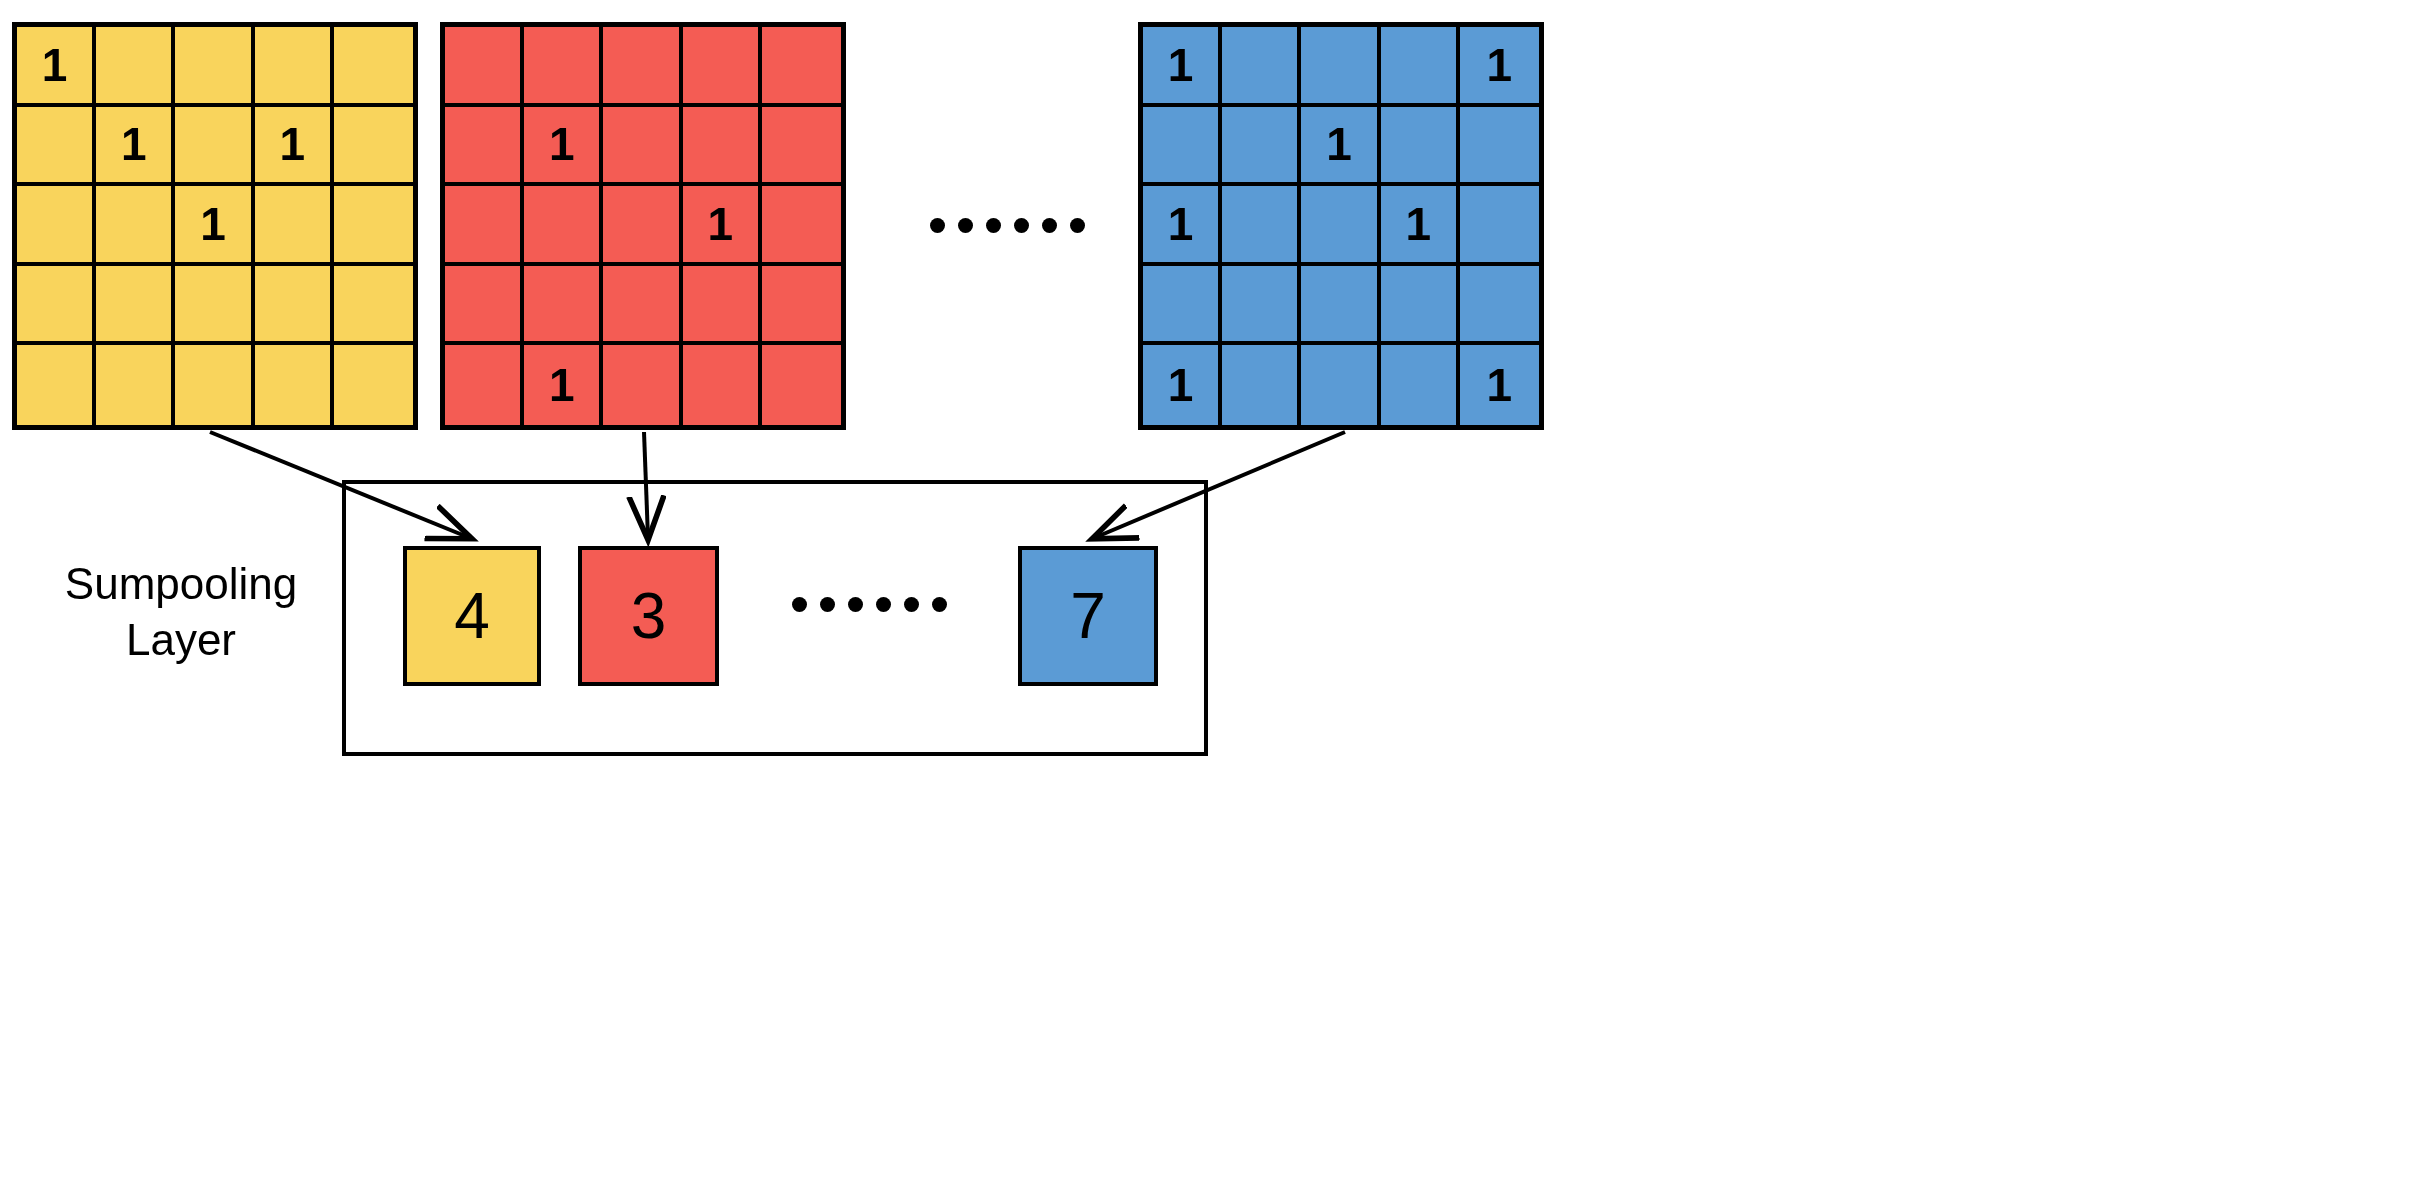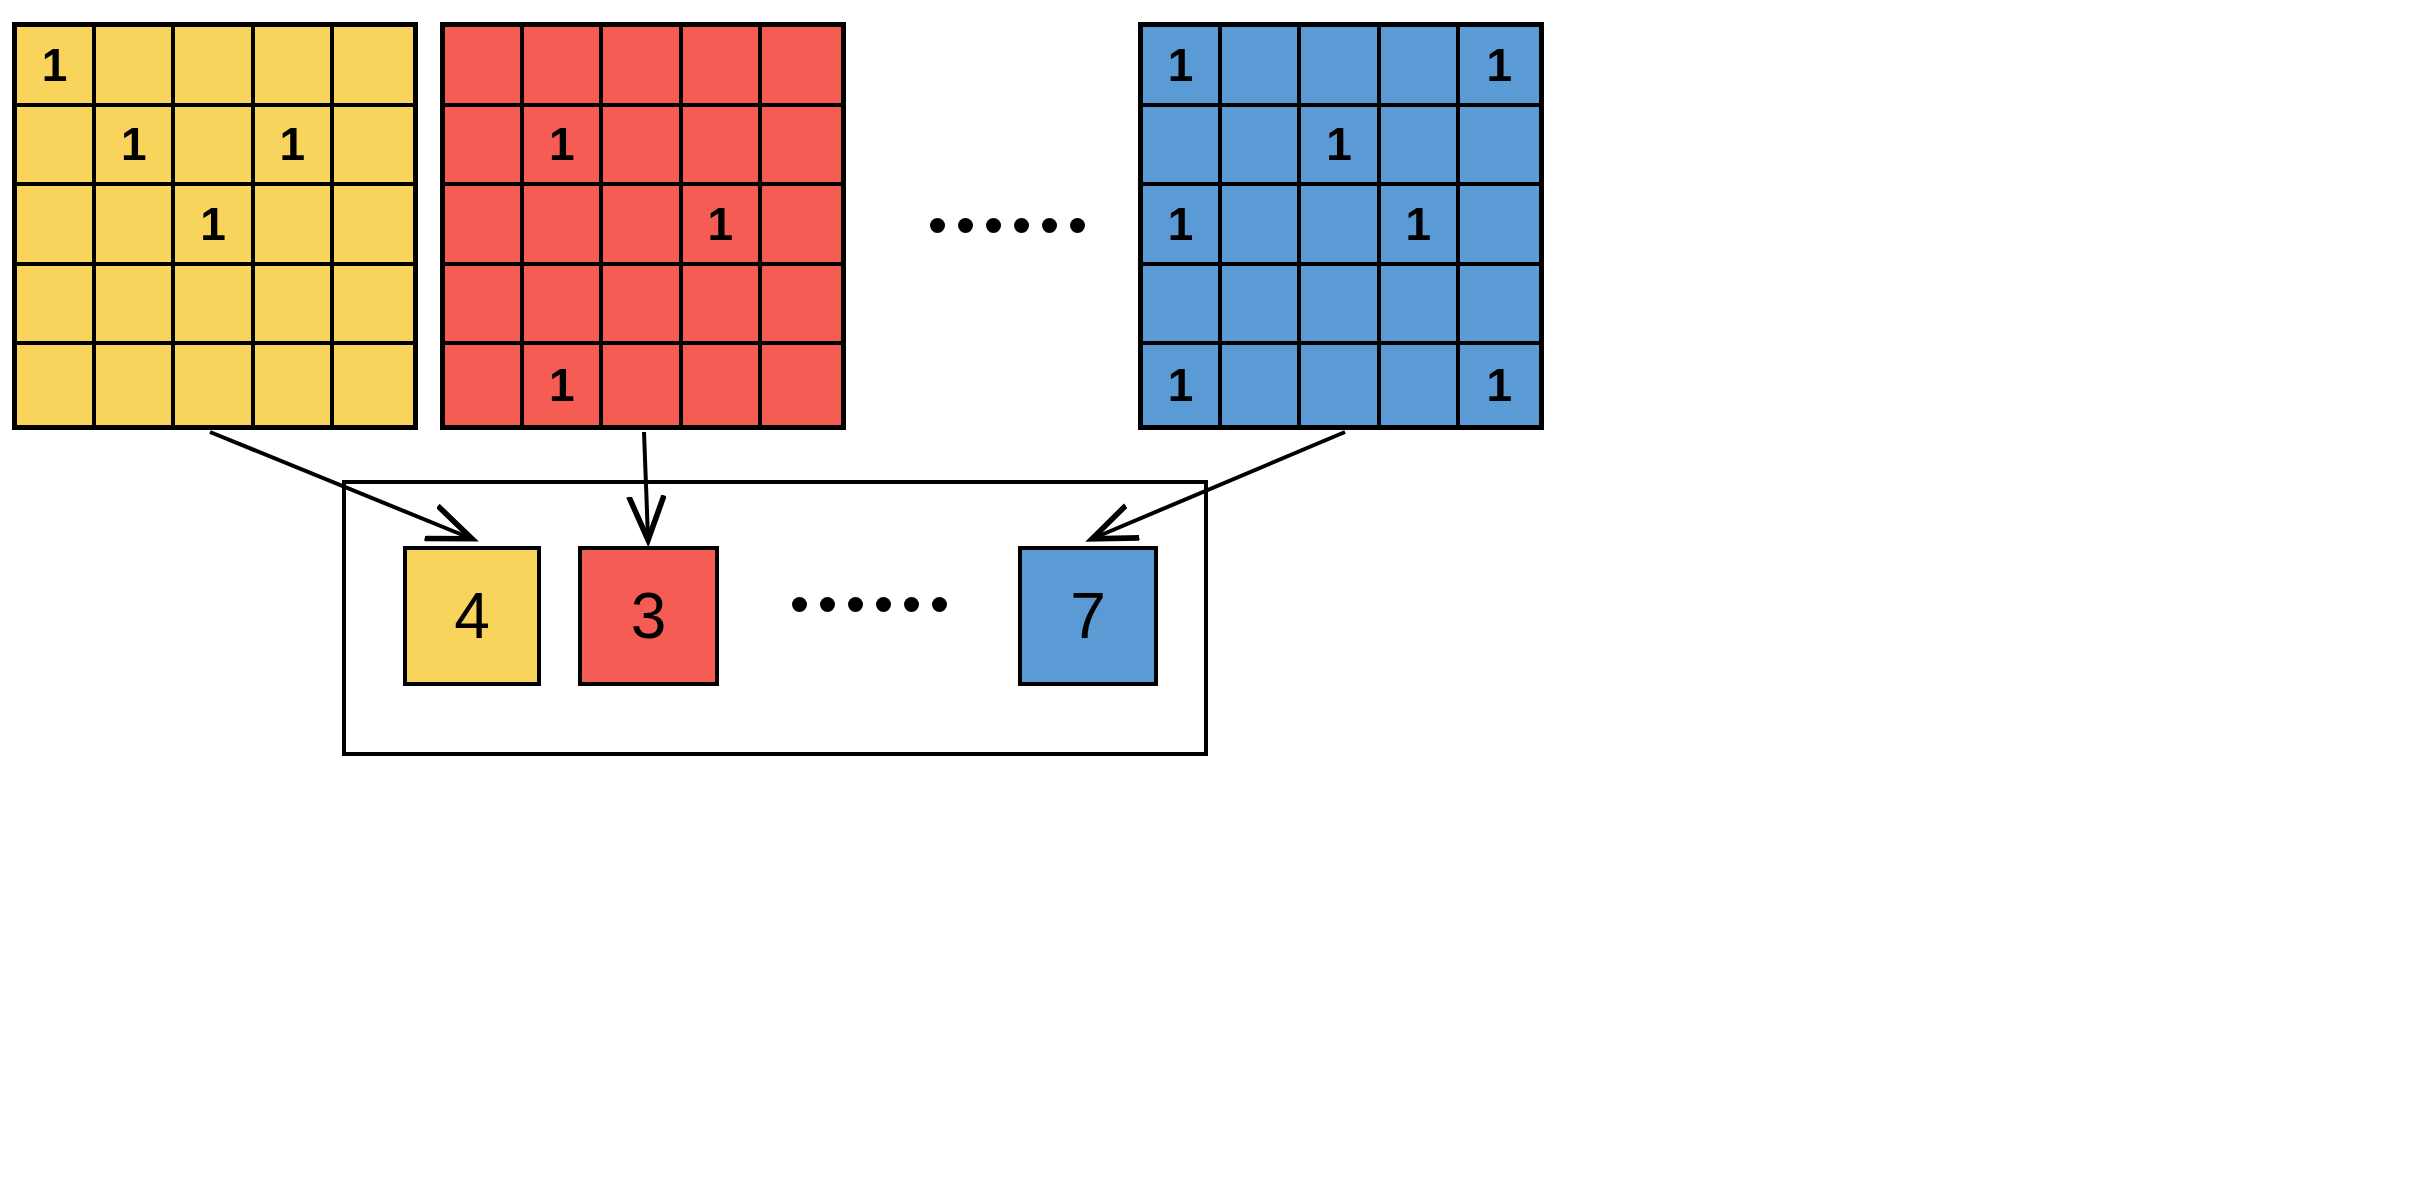--- a/index.html
+++ b/index.html
@@ -201,20 +201,22 @@
       <span class="dot"></span>
       <span class="dot"></span>
       <span class="dot"></span>
       <span class="dot"></span>
       <span class="dot"></span>
     </div>
 
   <div id="pool-box"></div>
 
   <div id="pool-label">
+    <div>Sumpooling</div>
+    <div>Layer</div>
   </div>
 
   <div class="pool-cell" id="pool-cell-0" style="background: rgb(249, 212, 92);">
     <span>4</span>
   </div>
   <div class="pool-cell" id="pool-cell-1" style="background: rgb(244, 92, 84);">
     <span>3</span>
   </div>
   <div class="pool-cell" id="pool-cell-2" style="background: rgb(91, 155, 213);">
     <span>7</span>

